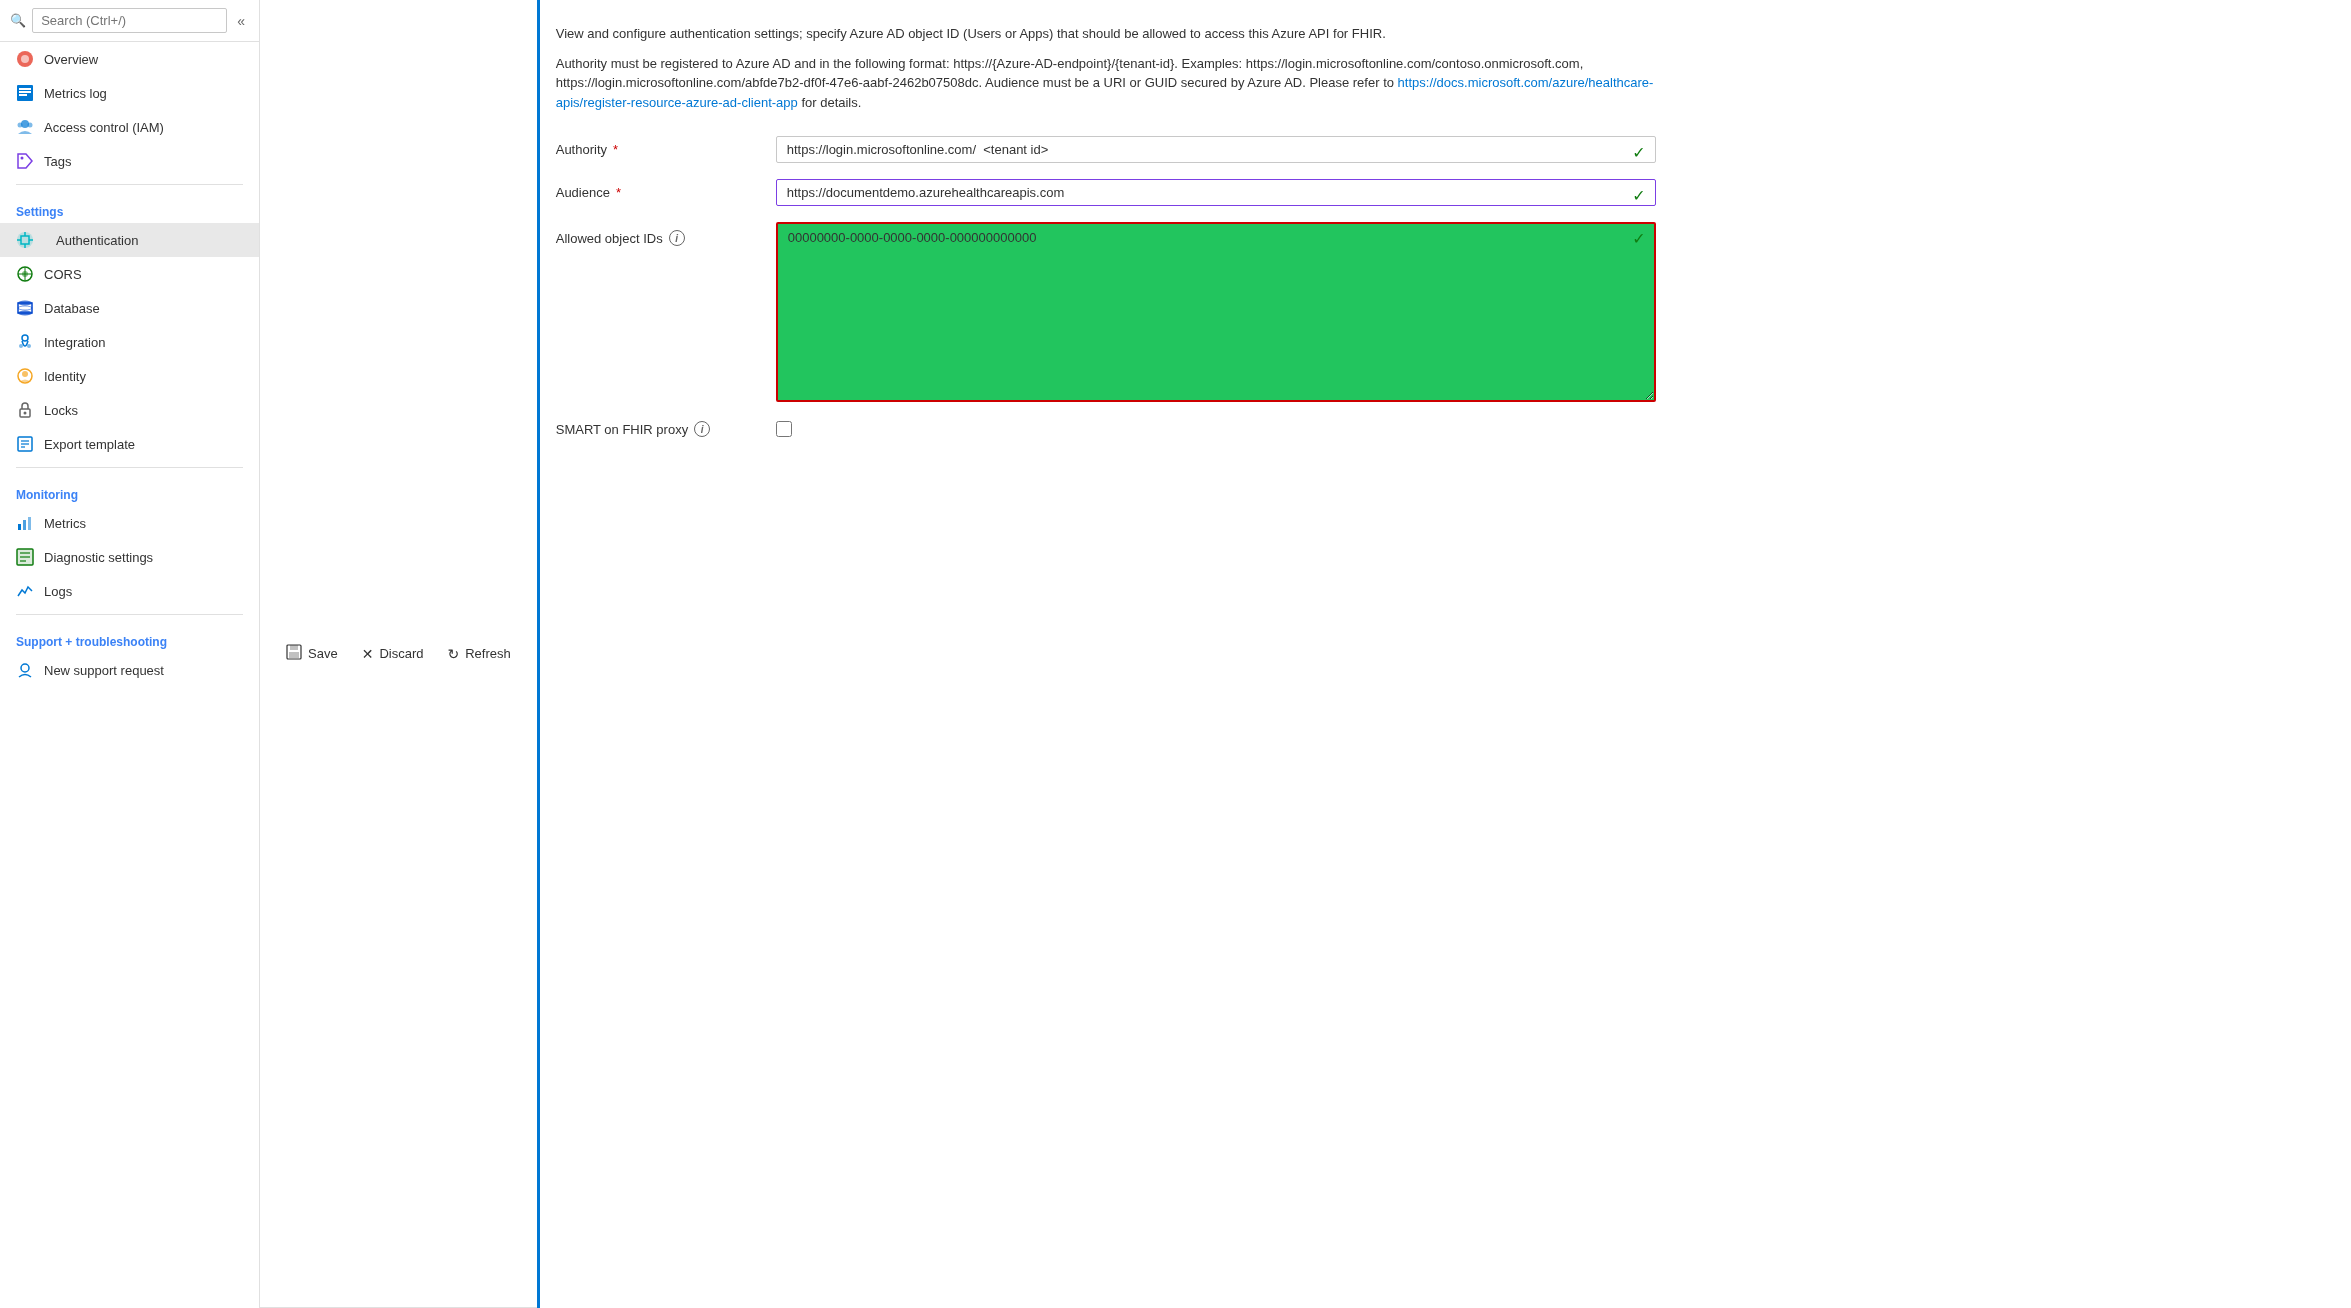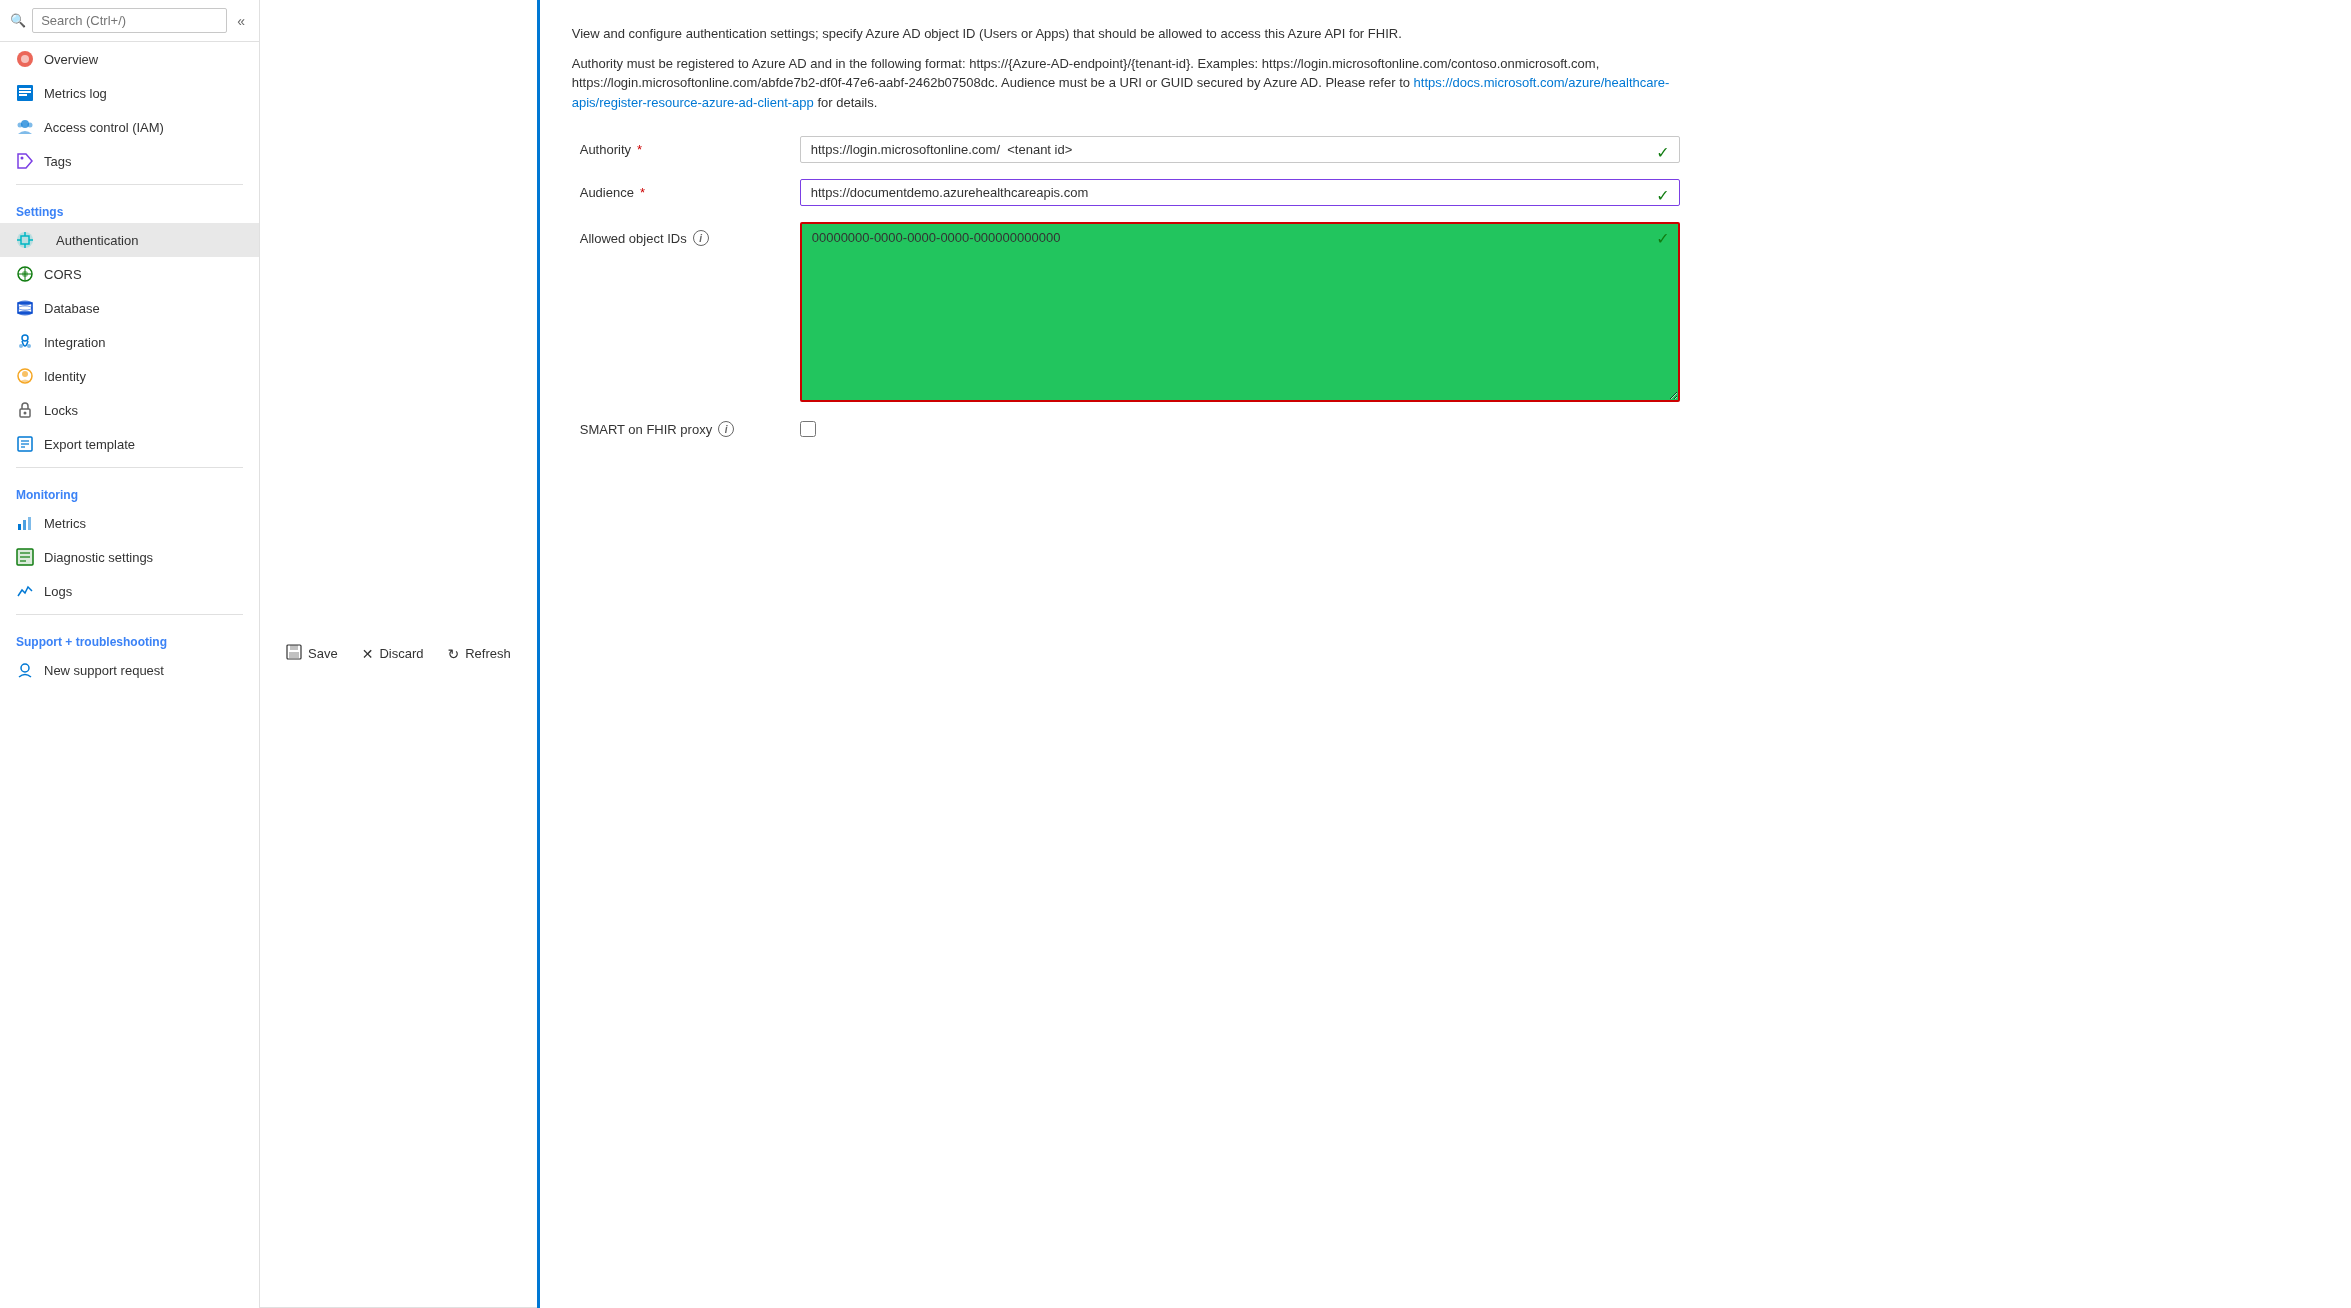--- a/index.html
+++ b/index.html
@@ -91,33 +91,33 @@
       cursor: pointer;
       font-size: 13px;
       color: #333;
       border-radius: 2px;
     }
     .toolbar-btn .btn-icon { font-size: 14px; }
 
     .content-area {
       flex: 1;
       overflow-y: auto;
-      padding: 24px 32px;
+      padding: 24px 16px;
       border-left: 3px solid #0078d4;
     }
     .description-text {
       font-size: 13px;
       color: #333;
       line-height: 1.5;
       margin-bottom: 10px;
       max-width: 1100px;
     }
     .description-text a { color: #0078d4; text-decoration: none; }
 
-    .form-section { margin-top: 24px; max-width: 1100px; margin-left: 8px; }
+    .form-section { margin-top: 24px; max-width: 1100px; }
     .form-row {
       display: flex;
       align-items: flex-start;
       margin-bottom: 16px;
     }
     .form-label {
       width: 220px;
       min-width: 220px;
       font-size: 13px;
       color: #333;

